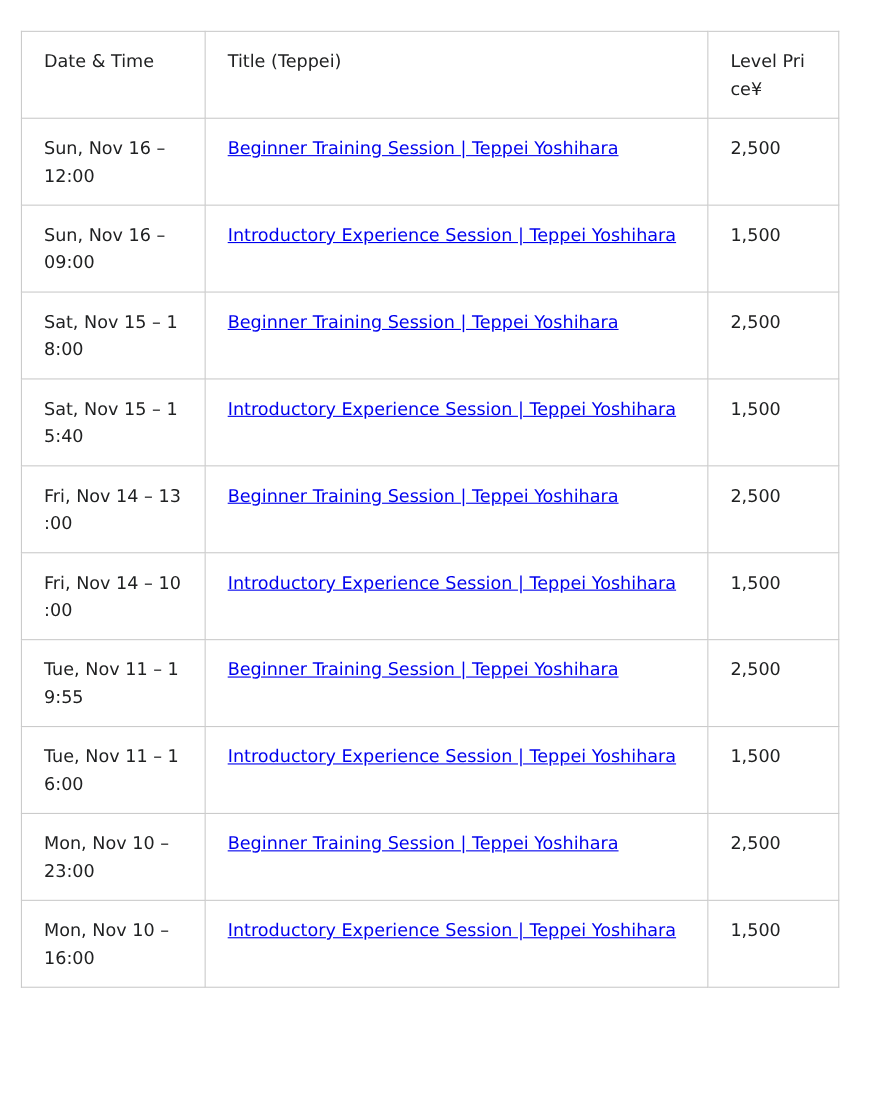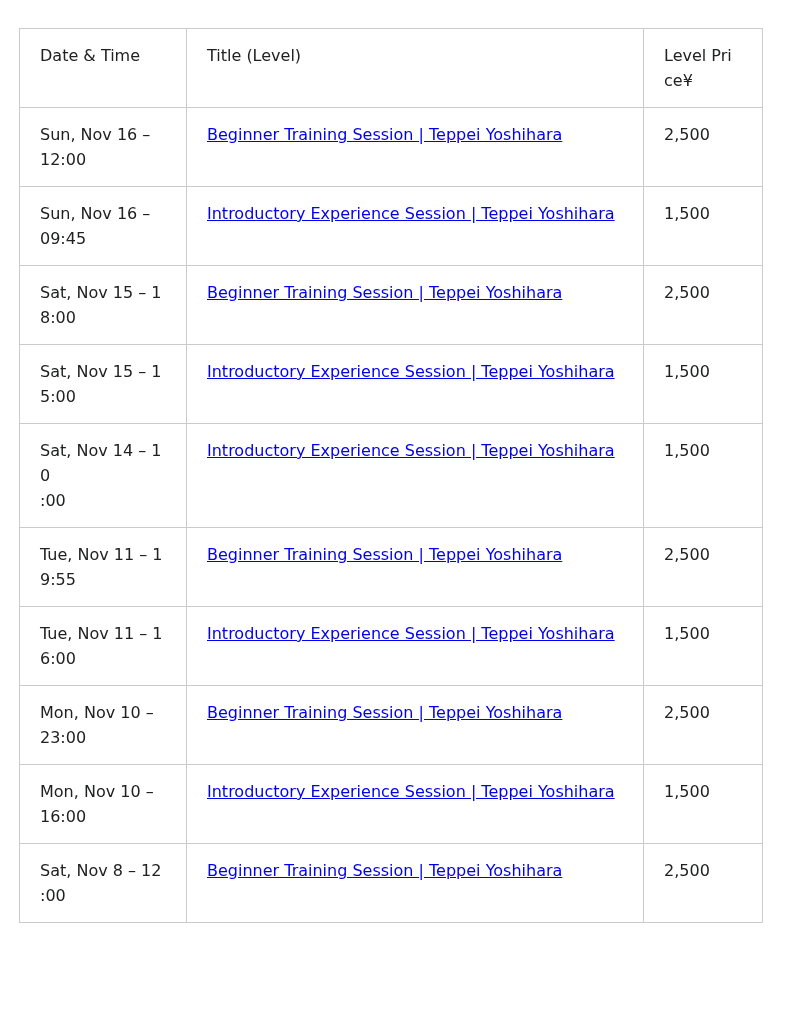--- a/index.html
+++ b/index.html
@@ -54,21 +54,21 @@
       <col class="c-date">
       <col class="c-title">
       <col class="c-price">
     </colgroup>
     <thead>
       <tr>
         <th>
           <span class="line">Date &amp; Time</span>
         </th>
         <th>
-          <span class="line">Title (Level)</span>
+          <span class="line">Title (Teppei)</span>
         </th>
         <th>
           <span class="line">Level Pri</span>
           <span class="line">ce¥</span>
         </th>
       </tr>
     </thead>
     <tbody id="sessions-tbody">
   <tr>
     <td>
@@ -79,21 +79,21 @@
       <a href="#" class="session-link">Beginner Training Session | Teppei Yoshihara</a>
     </td>
     <td>
       <span>2,500</span>
     </td>
   </tr>
 
   <tr>
     <td>
       <span class="line">Sun, Nov 16 –</span>
-      <span class="line">09:45</span>
+      <span class="line">09:00</span>
     </td>
     <td>
       <a href="#" class="session-link">Introductory Experience Session | Teppei Yoshihara</a>
     </td>
     <td>
       <span>1,500</span>
     </td>
   </tr>
 
   <tr>
@@ -105,34 +105,46 @@
       <a href="#" class="session-link">Beginner Training Session | Teppei Yoshihara</a>
     </td>
     <td>
       <span>2,500</span>
     </td>
   </tr>
 
   <tr>
     <td>
       <span class="line">Sat, Nov 15 – 1</span>
-      <span class="line">5:00</span>
-    </td>
-    <td>
-      <a href="#" class="session-link">Introductory Experience Session | Teppei Yoshihara</a>
-    </td>
-    <td>
-      <span>1,500</span>
-    </td>
-  </tr>
-
-
-  <tr>
-    <td>
-      <span class="line">Sat, Nov 14 – 10</span>
+      <span class="line">5:40</span>
+    </td>
+    <td>
+      <a href="#" class="session-link">Introductory Experience Session | Teppei Yoshihara</a>
+    </td>
+    <td>
+      <span>1,500</span>
+    </td>
+  </tr>
+
+  <tr>
+    <td>
+      <span class="line">Fri, Nov 14 – 13</span>
+      <span class="line">:00</span>
+    </td>
+    <td>
+      <a href="#" class="session-link">Beginner Training Session | Teppei Yoshihara</a>
+    </td>
+    <td>
+      <span>2,500</span>
+    </td>
+  </tr>
+
+  <tr>
+    <td>
+      <span class="line">Fri, Nov 14 – 10</span>
       <span class="line">:00</span>
     </td>
     <td>
       <a href="#" class="session-link">Introductory Experience Session | Teppei Yoshihara</a>
     </td>
     <td>
       <span>1,500</span>
     </td>
   </tr>
 
@@ -181,27 +193,15 @@
       <span class="line">16:00</span>
     </td>
     <td>
       <a href="#" class="session-link">Introductory Experience Session | Teppei Yoshihara</a>
     </td>
     <td>
       <span>1,500</span>
     </td>
   </tr>
 
-  <tr>
-    <td>
-      <span class="line">Sat, Nov 8 – 12</span>
-      <span class="line">:00</span>
-    </td>
-    <td>
-      <a href="#" class="session-link">Beginner Training Session | Teppei Yoshihara</a>
-    </td>
-    <td>
-      <span>2,500</span>
-    </td>
-  </tr>
 </tbody>
   </table>
 </div>
 
 </body></html>

